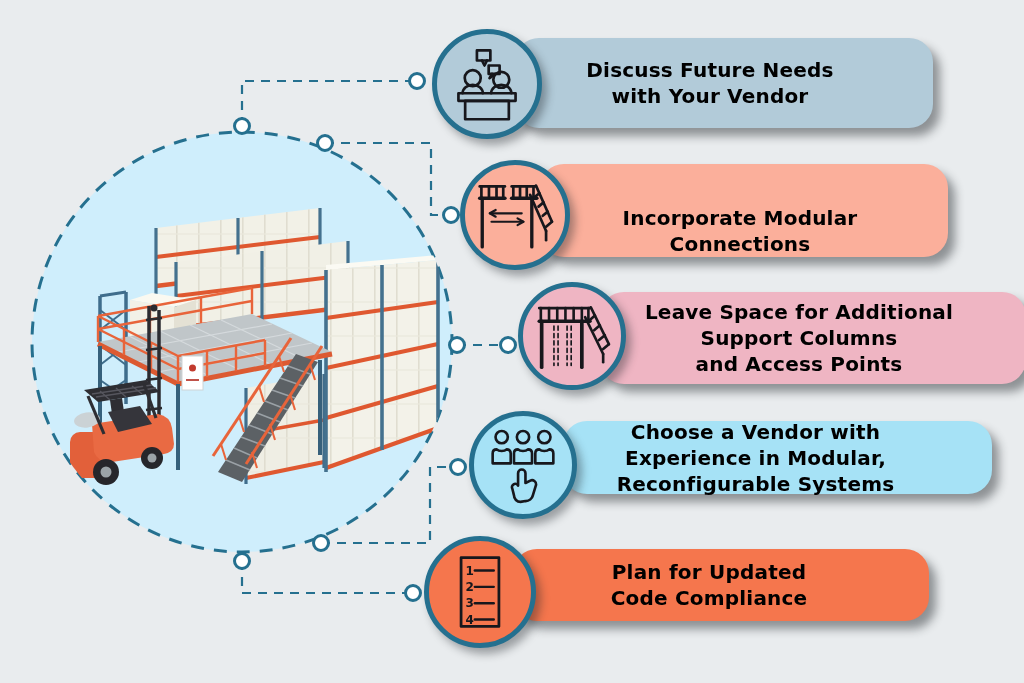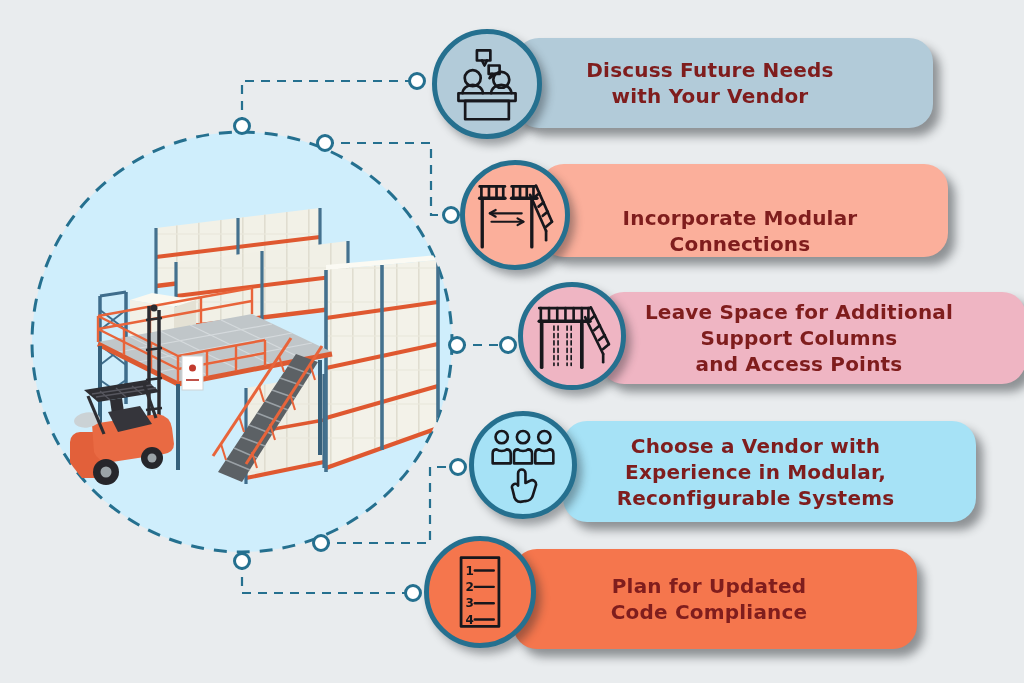--- a/index.html
+++ b/index.html
@@ -5,29 +5,29 @@
   html,body{margin:0;padding:0;}
   .stage{
     position:relative;width:1024px;height:683px;overflow:hidden;
     background:#e9ecee;
     font-family:"DejaVu Sans","Liberation Sans",sans-serif;
   }
   .bg-layer{position:absolute;left:0;top:0;z-index:0;}
   .banner{
     position:absolute;z-index:2;display:flex;align-items:center;justify-content:center;
     border-radius:24px;box-shadow:7px 8px 10px rgba(30,35,40,.45);
-    color:#7f1d1d;font-weight:700;font-size:20px;line-height:26px;letter-spacing:.2px;
+    color:#000000;font-weight:700;font-size:20px;line-height:26px;letter-spacing:.2px;
     text-align:center;
   }
   .banner-label{white-space:pre-line;width:100%;}
   .b1{left:515px;top:38px;width:390px;height:90px;padding-right:28px;}
   .b2{left:540px;top:164px;width:400px;height:93px;padding-right:8px;}
   .b3{left:600px;top:292px;width:398px;height:92px;padding-right:28px;}
-  .b4{left:563px;top:421px;width:385px;height:101px;padding-right:28px;}
-  .b5{left:513px;top:549px;width:392px;height:100px;padding-right:12px;}
+  .b4{left:563px;top:421px;width:385px;height:73px;padding-right:44px;}
+  .b5{left:513px;top:549px;width:392px;height:72px;padding-right:24px;}
   .icon-circle{
     position:absolute;z-index:3;border-radius:50%;
     border:5px solid #25708f;box-sizing:border-box;
     display:flex;align-items:center;justify-content:center;
     box-shadow:5px 6px 8px rgba(30,35,40,.38);
   }
   .i1{left:432px;top:29px;width:110px;height:110px;}
   .i2{left:460px;top:160px;width:110px;height:110px;}
   .i3{left:518px;top:282px;width:108px;height:108px;}
   .i4{left:469px;top:411px;width:108px;height:108px;}

